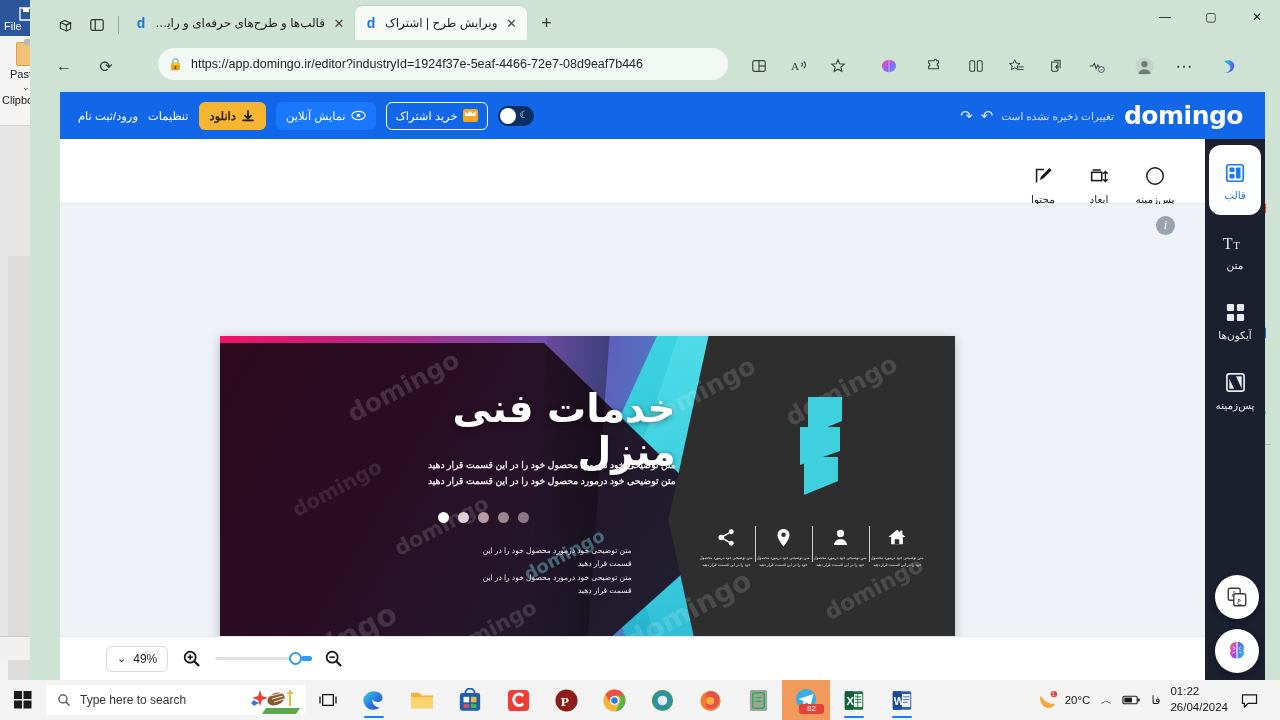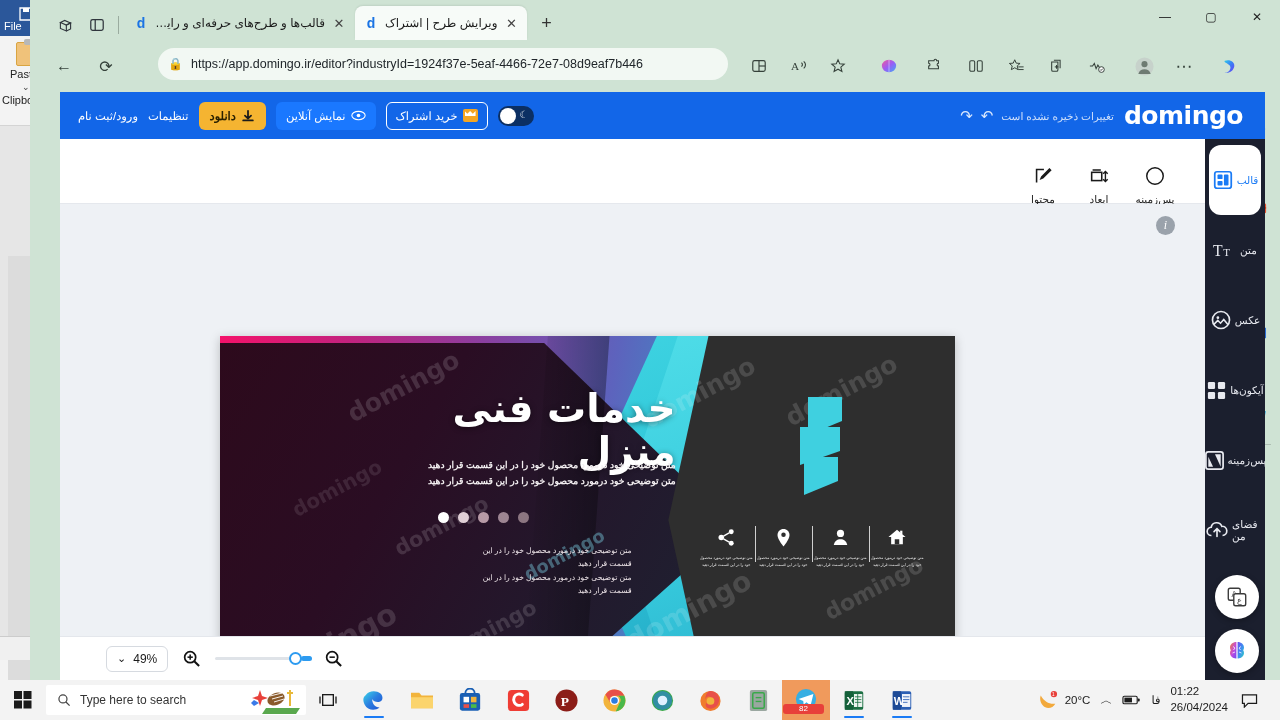--- a/index.html
+++ b/index.html
@@ -136,21 +136,21 @@
   .zoom-bar { position:absolute; left:0; bottom:0; width:1145px; height:44px; background:#fff; border-top:1px solid #e4e7ec;
               display:flex; align-items:center; padding-left:46px; gap:14px; }
   .zoom-chip { border:1px solid #d6dae0; border-radius:6px; height:26px; display:flex; align-items:center; gap:7px;
                padding:0 10px; font-size:12px; color:#1a1a1a; background:#fff; }
   .zoom-ico { font-size:16px; color:#111; }
   .zoom-track { width:95px; height:3px; background:#dfe3e8; border-radius:2px; position:relative; }
   .zoom-knob { position:absolute; left:74px; top:-5px; width:13px; height:13px; border-radius:50%; border:2.5px solid #2d9bf0; background:#fff; }
   .zoom-knob-tail { position:absolute; left:86px; top:-1px; width:11px; height:5px; border-radius:3px; background:#2d9bf0; }
 
   .app-sidebar { position:absolute; right:0; top:47px; width:60px; height:541px; background:#1b1f2e; }
-  .as-item { width:60px; height:70px; display:flex; align-items:center; justify-content:center; gap:3px; }
+  .as-item { width:60px; height:70px; display:flex; flex-direction:column; align-items:center; justify-content:center; gap:3px; }
   .as-item .asi { height:26px; display:flex; align-items:center; justify-content:center; color:#e8eaf0; }
   .as-item .asl { font-size:10.5px; color:#e8eaf0; }
   .as-item.active { background:#fff; border-radius:12px; width:52px; margin:0 auto; }
   .as-item.active .asi, .as-item.active .asl { color:#1a7bf5; }
   .as-float { position:absolute; right:6px; width:44px; height:44px; border-radius:50%; background:#fff;
               display:flex; align-items:center; justify-content:center; box-shadow:0 2px 6px rgba(0,0,0,.3); }
 
   
   .taskbar { position:absolute; left:0; bottom:0; width:1280px; height:40px; background:#f3f3f3; display:flex; align-items:center; }
   .tb-start { width:46px; height:40px; display:flex; align-items:center; justify-content:center; }
@@ -605,57 +605,38 @@
           <div class="asi">
             <svg width="24" height="20" viewBox="0 0 26 20">
                 <text x="0" y="16" font-size="17" font-family="Liberation Serif, serif" fill="currentColor">T</text>
                 <text x="11" y="16" font-size="12" font-family="Liberation Serif, serif" fill="currentColor">T</text>
               </svg>
           </div>
           <div class="asl">متن</div>
         </div>
         <div class="as-item">
           <div class="asi">
-            <svg width="22" height="22" viewBox="0 0 24 24">
-                <circle cx="12" cy="12" r="9.3" fill="none" stroke="currentColor" stroke-width="1.8"></circle>
-                <circle cx="8.6" cy="9.5" r="1.5" fill="currentColor"></circle>
-                <path d="M4 17l4.5-4.5 3 3 3.5-4 4.5 5.5" fill="none" stroke="currentColor" stroke-width="1.7"></path>
-              </svg>
-          </div>
-          <div class="asl">عکس</div>
-        </div>
-        <div class="as-item">
-          <div class="asi">
             <svg width="21" height="21" viewBox="0 0 22 22">
                 <rect x="2" y="2" width="7.5" height="7.5" rx="1.3" fill="currentColor"></rect>
                 <rect x="12.5" y="2" width="7.5" height="7.5" rx="1.3" fill="currentColor"></rect>
                 <rect x="2" y="12.5" width="7.5" height="7.5" rx="1.3" fill="currentColor"></rect>
                 <rect x="12.5" y="12.5" width="7.5" height="7.5" rx="1.3" fill="currentColor"></rect>
               </svg>
           </div>
           <div class="asl">آیکون‌ها</div>
         </div>
         <div class="as-item">
           <div class="asi">
             <svg width="21" height="21" viewBox="0 0 22 22">
                 <rect x="2" y="2" width="18" height="18" rx="2.5" fill="none" stroke="currentColor" stroke-width="1.8"></rect>
                 <path d="M4.5 17.5V7l5 10.5z" fill="currentColor"></path>
                 <path d="M17.5 4.5v13l-6-13z" fill="currentColor"></path>
               </svg>
           </div>
           <div class="asl">پس‌زمینه</div>
-        </div>
-        <div class="as-item">
-          <div class="asi">
-            <svg width="24" height="20" viewBox="0 0 26 20">
-                <path d="M7 16a4.5 4.5 0 01-.3-9 6 6 0 0111.5-1 4 4 0 01.8 10" fill="none" stroke="currentColor" stroke-width="1.8"></path>
-                <path d="M13 17V9M9.8 11.8L13 8.6l3.2 3.2" fill="none" stroke="currentColor" stroke-width="1.8" stroke-linecap="round"></path>
-              </svg>
-          </div>
-          <div class="asl">فضای من</div>
         </div>
 
         <div class="as-float" style="top:436px">
           <svg width="22" height="22" viewBox="0 0 24 24">
             <rect x="2.5" y="2.5" width="13" height="13" rx="2" fill="none" stroke="#3b3b3b" stroke-width="1.5"></rect>
             <text x="6" y="12" font-size="9" font-family="Liberation Sans, sans-serif" fill="#3b3b3b">A</text>
             <rect x="8.5" y="8.5" width="13" height="13" rx="2" fill="#fff" stroke="#3b3b3b" stroke-width="1.5"></rect>
             <text x="12" y="18.5" font-size="9" font-family="Liberation Sans, sans-serif" fill="#3b3b3b">ع</text>
           </svg>
         </div>
@@ -789,21 +770,21 @@
           <rect x="6" y="5" width="12" height="16" rx="1.5" fill="none" stroke="#3aa84a" stroke-width="1.6"></rect>
           <line x1="9" y1="10" x2="15" y2="10" stroke="#3aa84a" stroke-width="1.4"></line>
           <line x1="9" y1="14" x2="15" y2="14" stroke="#3aa84a" stroke-width="1.4"></line>
         </svg>
     </div>
     <div class="tb-app active-tg">
       <svg width="26" height="24" viewBox="0 0 28 26">
           <circle cx="14" cy="12" r="11" fill="#37aee2"></circle>
           <path d="M6 12l16-5.5L19 19l-4.5-3.5L11.5 18l-.5-4z" fill="#fff"></path>
         </svg>
-      <div style="position:absolute;right:6px;bottom:6px;background:#e8403a;color:#fff;font-size:8px;border-radius:3px;padding:0 16px;line-height:10px">82</div>
+      <div style="position:absolute;right:6px;bottom:6px;background:#e8403a;color:#fff;font-size:8px;border-radius:3px;padding:0 8px;line-height:10px">82</div>
     </div>
     <div class="tb-app running">
       <svg width="24" height="25" viewBox="0 0 26 26">
           <rect x="3" y="3" width="20" height="20" rx="2" fill="#1d7044"></rect>
           <rect x="3" y="3" width="9" height="20" fill="#15603a"></rect>
           <text x="5" y="18" font-size="12" font-weight="bold" font-family="Liberation Sans, sans-serif" fill="#fff">X</text>
           <rect x="13" y="6" width="9" height="14" fill="#fff" opacity=".92"></rect>
           <path d="M14 9h7M14 12h7M14 15h7M17 6v14" stroke="#1d7044" stroke-width=".9"></path>
         </svg>
     </div>

